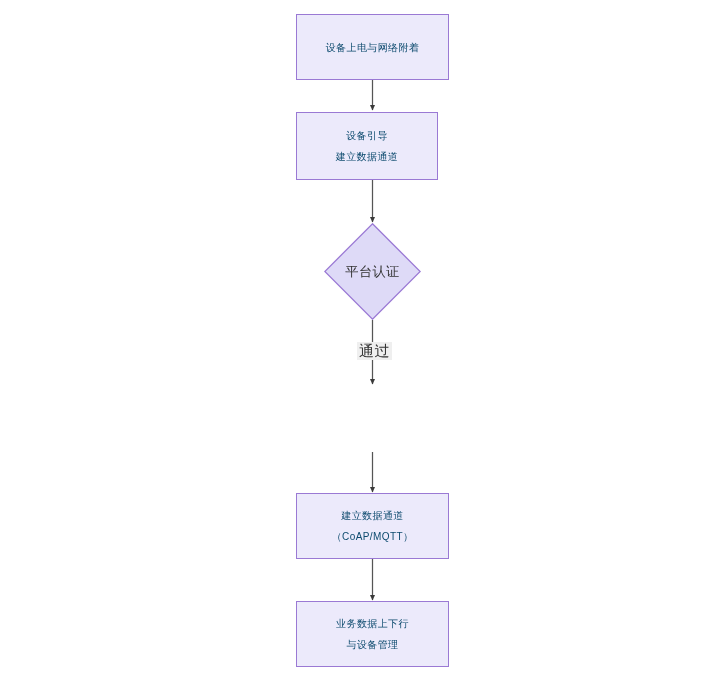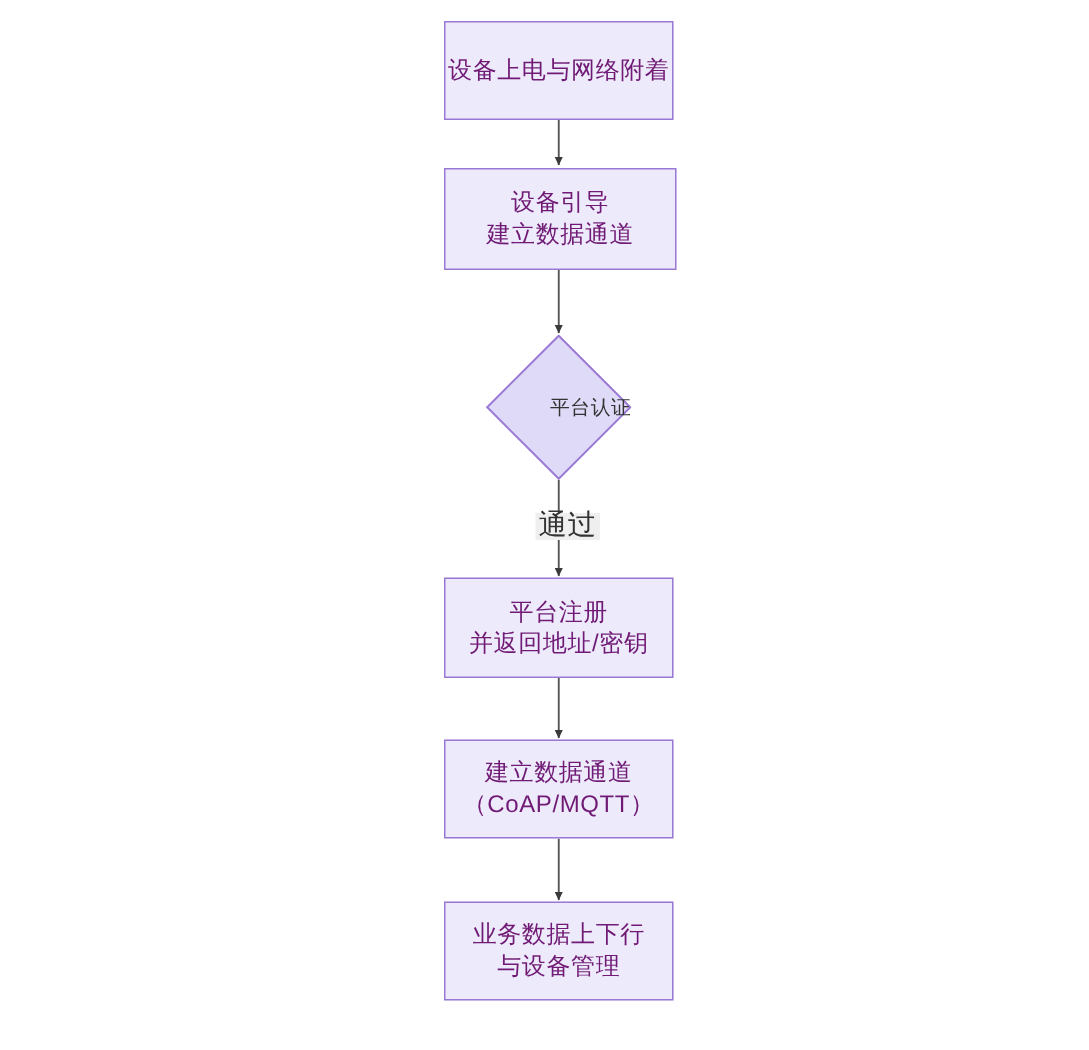--- a/index.html
+++ b/index.html
@@ -28,22 +28,22 @@
   }
   .node {
     position: absolute;
     box-sizing: border-box;
     background: #ECEAFB;
     border: 1.3px solid #9A79D4;
     display: flex;
     flex-direction: column;
     align-items: center;
     justify-content: center;
-    color: #701a75;
-    font-size: 16px;
+    color: #0c4a6e;
+    font-size: 10px;
     line-height: 21px;
     letter-spacing: 0.4px;
     white-space: nowrap;
   }
   .node .line {
     display: block;
   }
   .decision-wrap {
     position: absolute;
     display: flex;
@@ -62,21 +62,21 @@
     z-index: 2;
     color: #333333;
     font-size: 13.2px;
     letter-spacing: 0.4px;
     white-space: nowrap;
   }
   .edge-label {
     position: absolute;
     background: #EFEFEF;
     color: #333333;
-    font-size: 19px;
+    font-size: 15px;
     letter-spacing: 0.4px;
     line-height: 16px;
     padding: 1px 2px;
     white-space: nowrap;
     z-index: 3;
   }
 </style>
 </head>
 <body>
 
@@ -94,38 +94,34 @@
       <line x1="372.5" y1="320" x2="372.5" y2="384"></line>
       <line x1="372.5" y1="452" x2="372.5" y2="492"></line>
       <line x1="372.5" y1="559" x2="372.5" y2="600"></line>
     </g>
   </svg>
 
   <div class="node" style="left:296px; top:14px; width:153px; height:66px;">
     <span class="line">设备上电与网络附着</span>
   </div>
 
-  <div class="node" style="left:296px; top:112px; width:155px; height:68px;">
+  <div class="node" style="left:296px; top:112px; width:142px; height:68px;">
     <span class="line">设备引导</span>
     <span class="line">建立数据通道</span>
   </div>
 
-  <div class="decision-wrap" style="left:324px; top:223px; width:97px; height:97px;justify-content:flex-end;">
+  <div class="decision-wrap" style="left:324px; top:223px; width:97px; height:97px;">
     <svg class="decision-shape" viewBox="0 0 97 97" preserveAspectRatio="none">
       <polygon points="48.5,0.8 96.2,48.5 48.5,96.2 0.8,48.5" fill="#DEDAF7" stroke="#9A79D4" stroke-width="1.3"></polygon>
     </svg>
     <span class="decision-label">平台认证</span>
   </div>
 
   <div class="edge-label" style="left:357px; top:342px;">通过</div>
 
-  <div class="node" style="left:296px; top:385px; width:153px; height:67px;">
-    <span class="line">平台注册</span>
-    <span class="line">并返回地址/密钥</span>
-  </div>
 
   <div class="node" style="left:296px; top:601px; width:153px; height:66px;">
     <span class="line">业务数据上下行</span>
     <span class="line">与设备管理</span>
   </div>
 
   <div class="node" style="left:296px; top:493px; width:153px; height:66px;">
     <span class="line">建立数据通道</span>
     <span class="line">（CoAP/MQTT）</span>
   </div>

